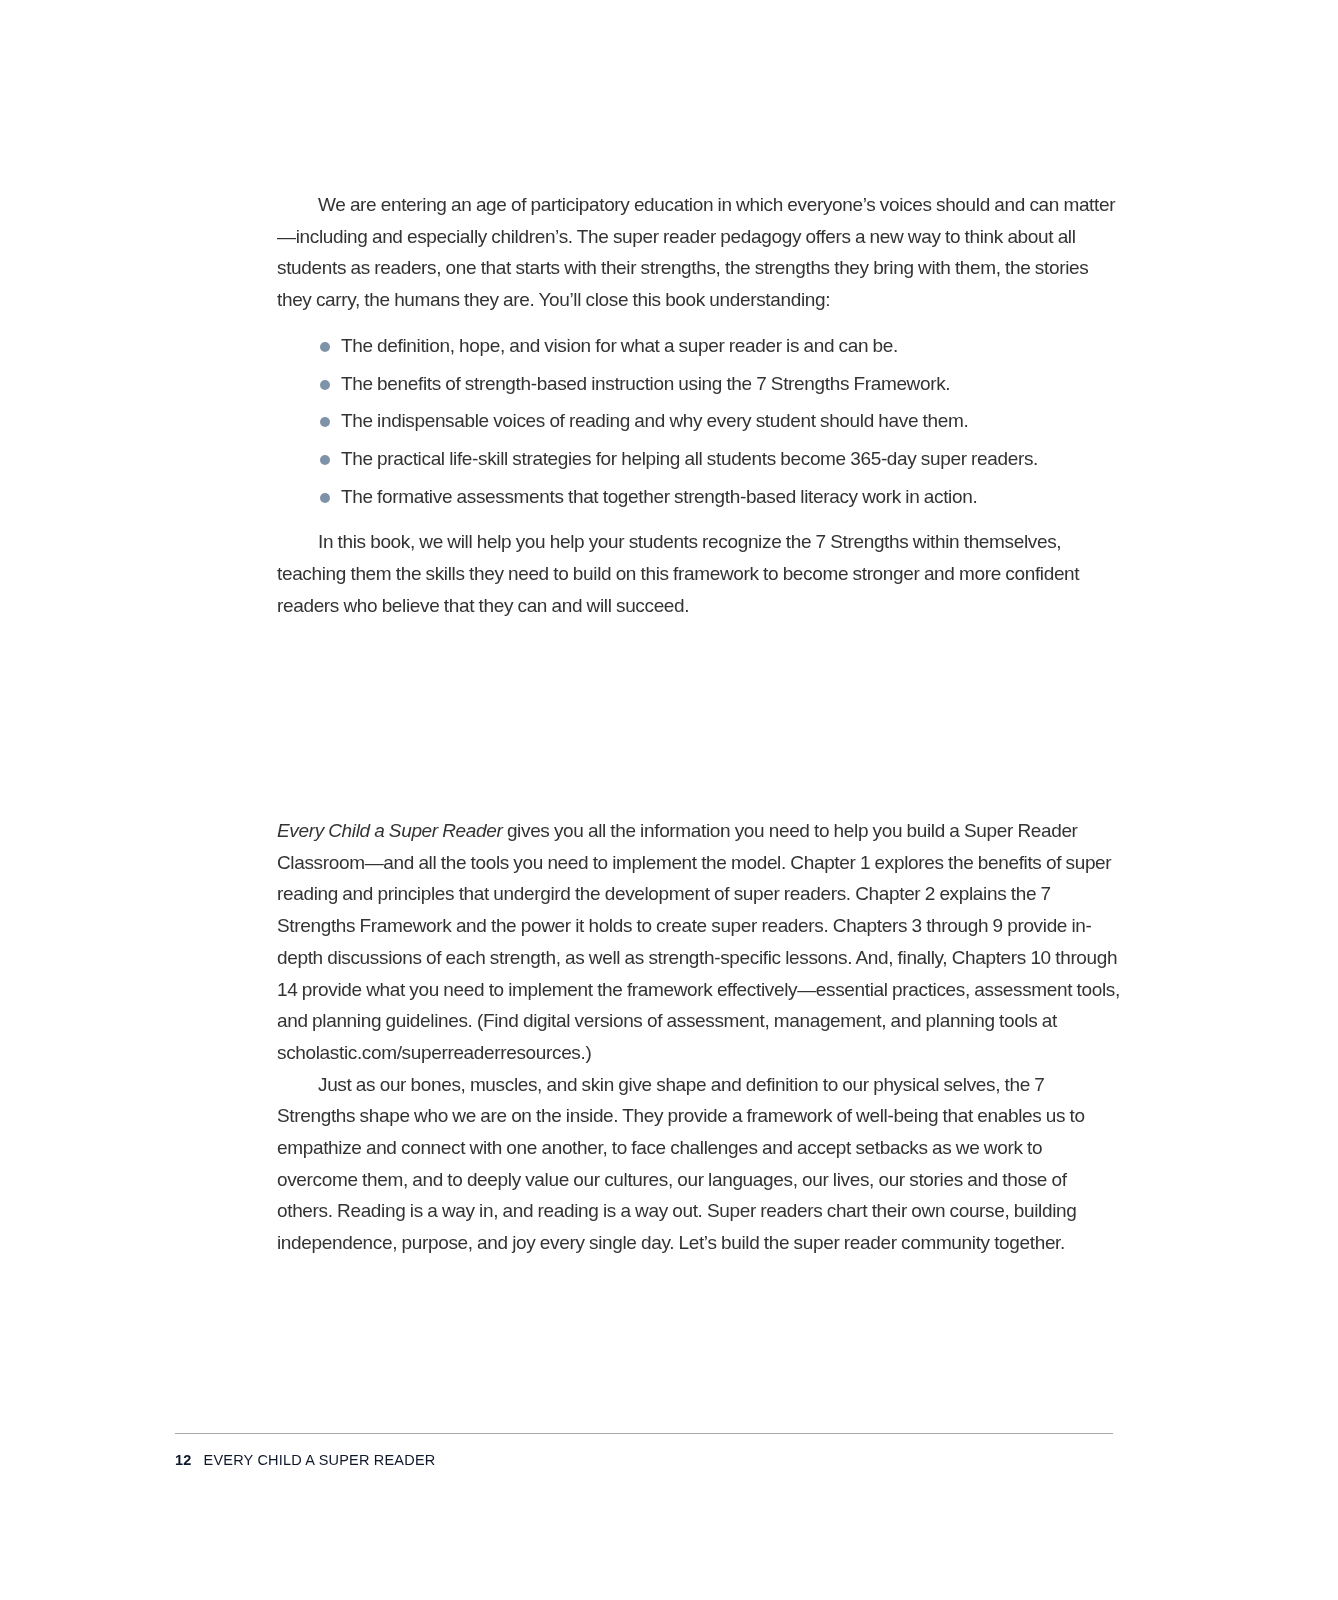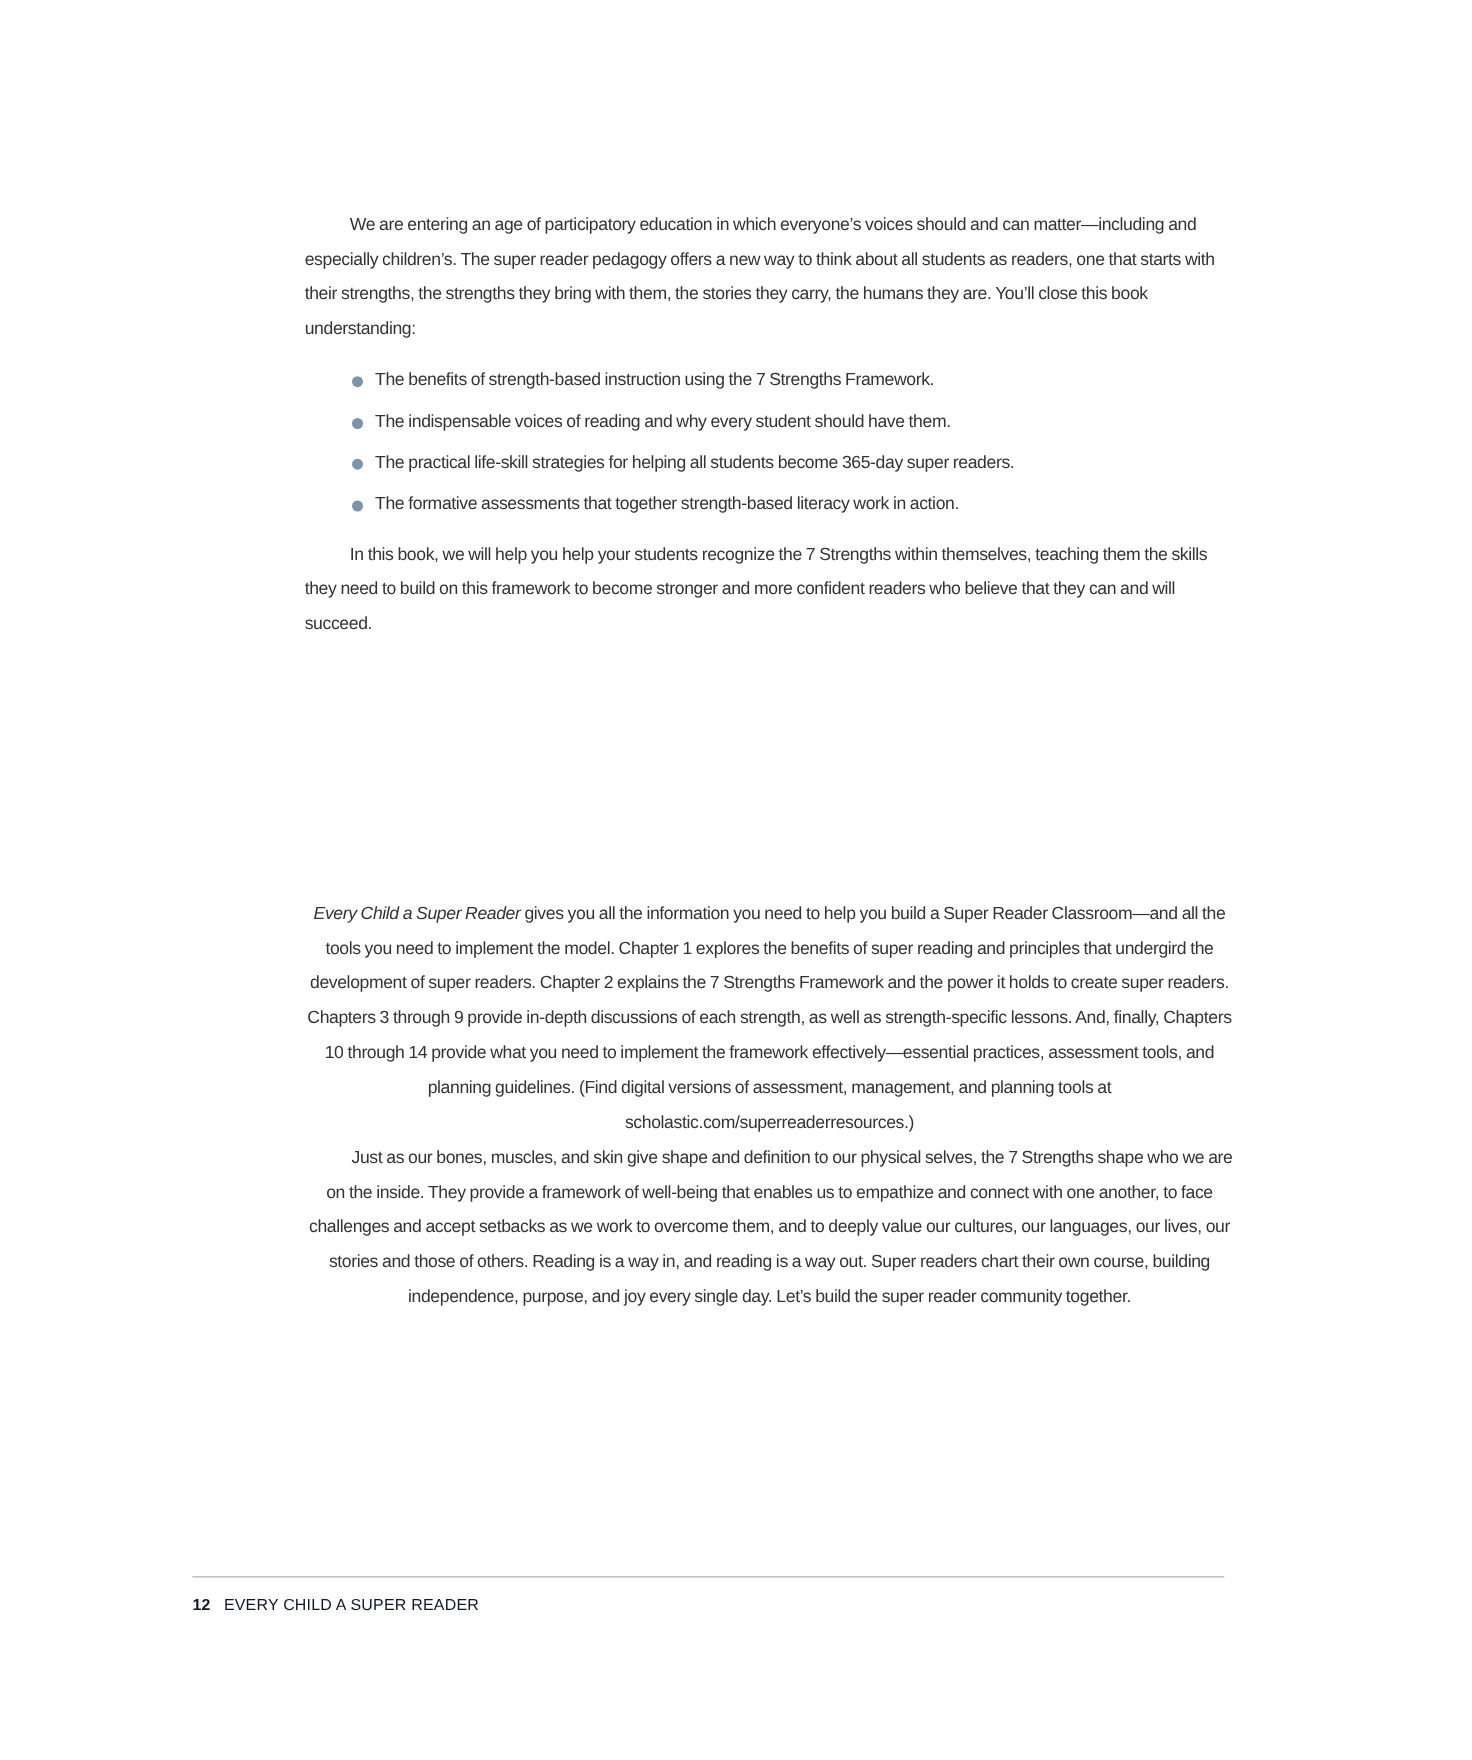--- a/index.html
+++ b/index.html
@@ -18,21 +18,21 @@
     .page {
       position: absolute;
       left: 0; top: 0;
       width: 1338px;
       height: 1600px;
     }
     .text-block {
       position: absolute;
       left: 277px;
       width: 845px;
-      font-size: 16px;
+      font-size: 19px;
       line-height: 31.7px;
       letter-spacing: -0.35px;
       word-spacing: -0.5px;
     }
     .intro { top: 189px; }
     p {
       margin: 0;
     }
     p.indent {
       text-indent: 41px;
@@ -62,21 +62,21 @@
       left: 276px;
       top: 738px;
       margin: 0;
       font-family: "DejaVu Sans", sans-serif;
       font-weight: normal;
       font-size: 50px;
       letter-spacing: -0.5px;
       color: #5a6a90;
       line-height: 60px;
     }
-    .journey { top: 815px; text-align: center; }
+    .journey { top: 815px; }
     .journey em { font-style: italic; }
     .footer-rule {
       position: absolute;
       left: 175px;
       top: 1433px;
       width: 938px;
       height: 0;
       border-top: 1.5px solid #a8a8a8;
     }
     .footer {
@@ -93,20 +93,21 @@
     }
   </style>
 </head>
 <body>
 
 <div class="page">
 
   <div class="text-block intro">
     <p class="indent">We are entering an age of participatory education in which everyone’s voices should and can matter—including and especially children’s. The super reader pedagogy offers a new way to think about all students as readers, one that starts with their strengths, the strengths they bring with them, the stories they carry, the humans they are. You’ll close this book understanding:</p>
     <ul class="bullets">
+      <li><span class="dot"></span><span>The definition, hope, and vision for what a super reader is and can be.</span></li>
       <li><span class="dot"></span><span>The benefits of strength-based instruction using the 7 Strengths Framework.</span></li>
       <li><span class="dot"></span><span>The indispensable voices of reading and why every student should have them.</span></li>
       <li><span class="dot"></span><span>The practical life-skill strategies for helping all students become 365-day super readers.</span></li>
       <li><span class="dot"></span><span>The formative assessments that together strength-based literacy work in action.</span></li>
     </ul>
     <p class="indent">In this book, we will help you help your students recognize the 7 Strengths within themselves, teaching them the skills they need to build on this framework to become stronger and more confident readers who believe that they can and will succeed.</p>
   </div>
 
 
   <div class="text-block journey">

